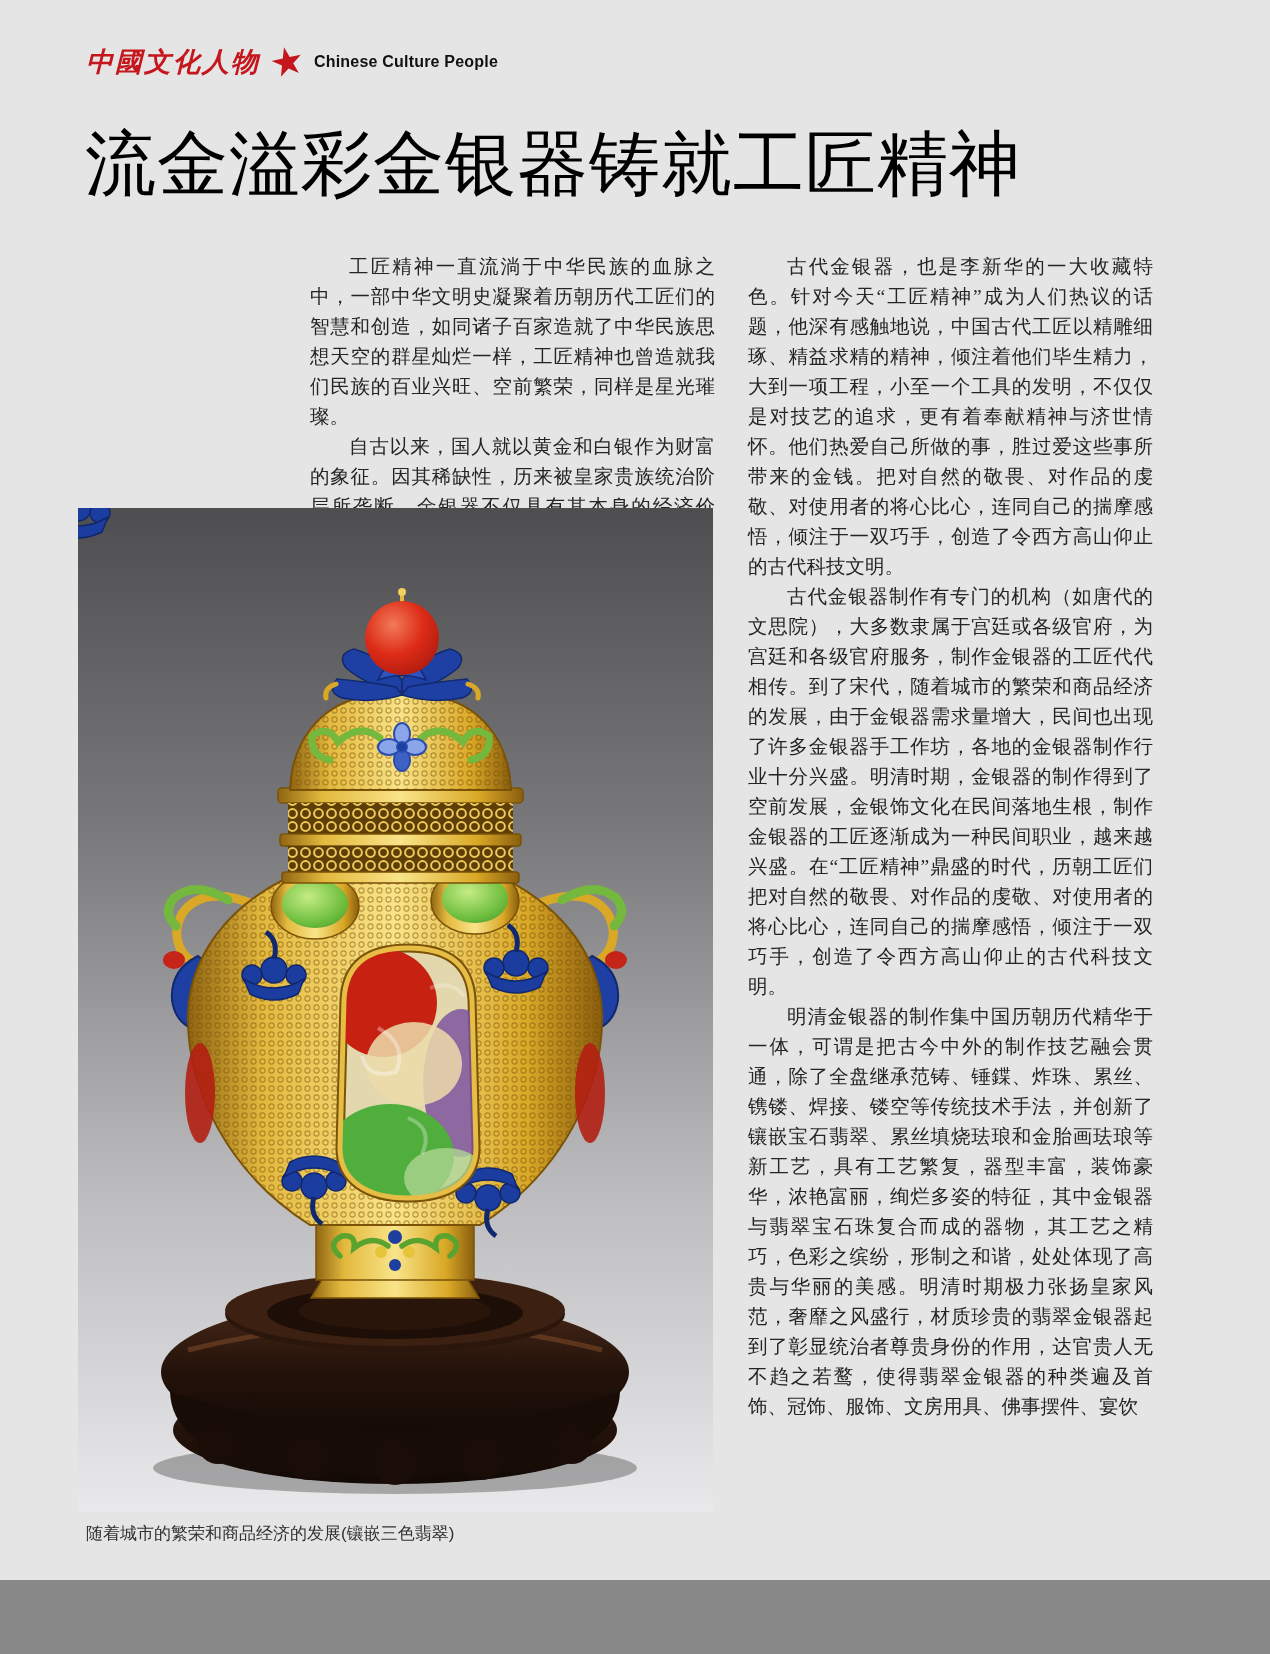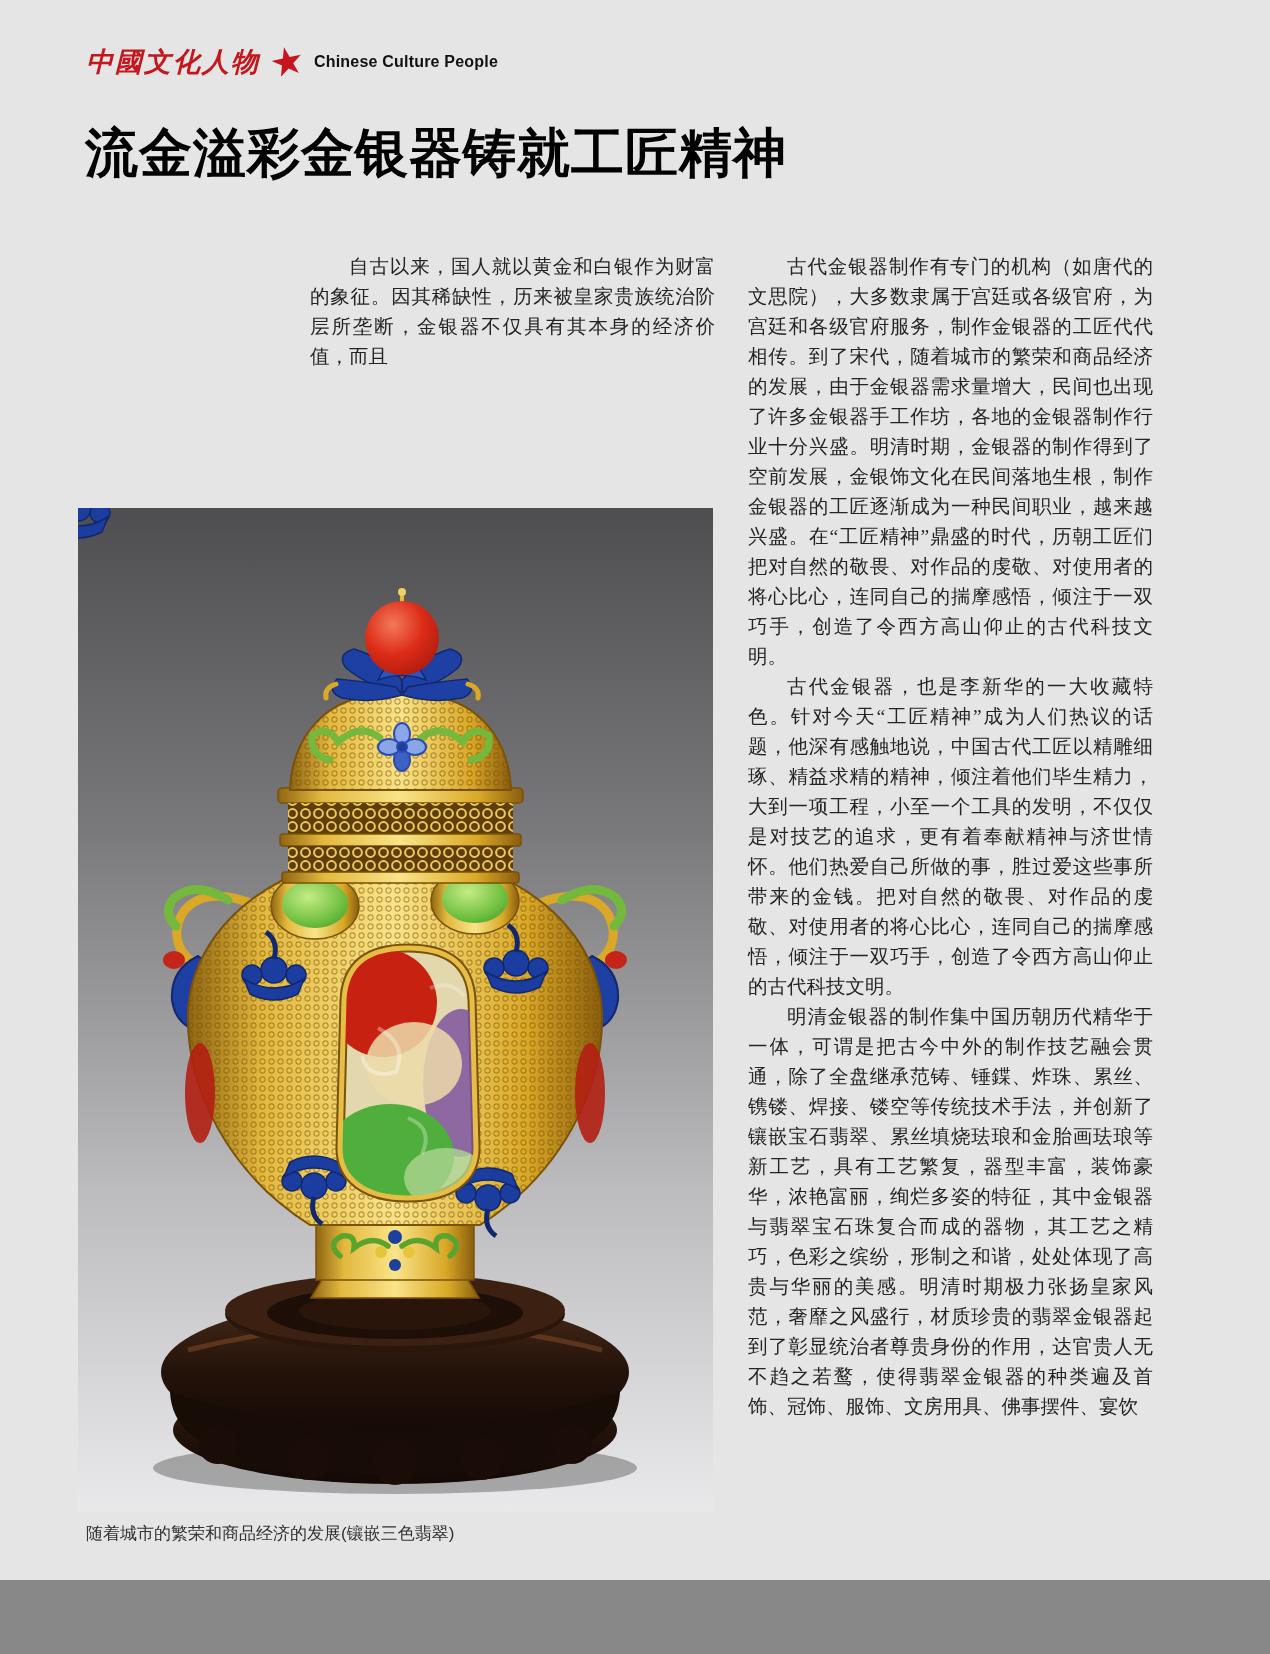--- a/index.html
+++ b/index.html
@@ -13,21 +13,21 @@
   .masthead { position:absolute; left:86px; top:44px; display:flex; align-items:center; gap:10px; }
   .logo-cn {
     color:#c5161d; font-size:27px; font-weight:bold; font-style:italic;
     letter-spacing:2px; font-family:"Liberation Serif","DejaVu Serif",serif;
   }
   .logo-star { color:#c5161d; font-size:34px; line-height:1; transform:rotate(-12deg); display:inline-block; }
   .logo-en { font-family:"Liberation Sans","DejaVu Sans",sans-serif; font-weight:bold; font-size:16px; color:#111; letter-spacing:.2px; }
   
   .headline {
     position:absolute; left:85px; top:122px; width:1100px;
-    font-size:53px; font-weight:bold; color:#000; letter-spacing:1px; line-height:1.2;
+    font-size:71px; font-weight:normal; color:#000; letter-spacing:1px; line-height:1.2;
   }
   
   .col { position:absolute; top:252px; width:405px; font-size:19.5px; line-height:30px; text-align:justify; color:#242424; }
   .col-left  { left:310px; }
   .col-right { left:748px; }
   .col p { text-align:justify; }
   .col p.indent { text-indent:2em; }
   
   .photo {
     position:absolute; left:78px; top:508px; width:635px; height:1004px;
@@ -54,26 +54,27 @@
 
   <div class="masthead">
     <span class="logo-cn">中國文化人物</span>
     <span class="logo-star">★</span>
     <span class="logo-en">Chinese Culture People</span>
   </div>
 
   <h1 class="headline">流金溢彩金银器铸就工匠精神</h1>
 
   <div class="col col-left">
+    <p class="indent">工匠精神一直流淌于中华民族的血脉之中，一部中华文明史凝聚着历朝历代工匠们的智慧和创造，如同诸子百家造就了中华民族思想天空的群星灿烂一样，工匠精神也曾造就我们民族的百业兴旺、空前繁荣，同样是星光璀璨。</p>
     <p class="indent">自古以来，国人就以黄金和白银作为财富的象征。因其稀缺性，历来被皇家贵族统治阶层所垄断，金银器不仅具有其本身的经济价值，而且</p>
   </div>
 
   <div class="col col-right">
+    <p class="indent">古代金银器，也是李新华的一大收藏特色。针对今天“工匠精神”成为人们热议的话题，他深有感触地说，中国古代工匠以精雕细琢、精益求精的精神，倾注着他们毕生精力，大到一项工程，小至一个工具的发明，不仅仅是对技艺的追求，更有着奉献精神与济世情怀。他们热爱自己所做的事，胜过爱这些事所带来的金钱。把对自然的敬畏、对作品的虔敬、对使用者的将心比心，连同自己的揣摩感悟，倾注于一双巧手，创造了令西方高山仰止的古代科技文明。</p>
     <p class="indent">古代金银器制作有专门的机构（如唐代的文思院），大多数隶属于宫廷或各级官府，为宫廷和各级官府服务，制作金银器的工匠代代相传。到了宋代，随着城市的繁荣和商品经济的发展，由于金银器需求量增大，民间也出现了许多金银器手工作坊，各地的金银器制作行业十分兴盛。明清时期，金银器的制作得到了空前发展，金银饰文化在民间落地生根，制作金银器的工匠逐渐成为一种民间职业，越来越兴盛。在“工匠精神”鼎盛的时代，历朝工匠们把对自然的敬畏、对作品的虔敬、对使用者的将心比心，连同自己的揣摩感悟，倾注于一双巧手，创造了令西方高山仰止的古代科技文明。</p>
-    <p class="indent">古代金银器，也是李新华的一大收藏特色。针对今天“工匠精神”成为人们热议的话题，他深有感触地说，中国古代工匠以精雕细琢、精益求精的精神，倾注着他们毕生精力，大到一项工程，小至一个工具的发明，不仅仅是对技艺的追求，更有着奉献精神与济世情怀。他们热爱自己所做的事，胜过爱这些事所带来的金钱。把对自然的敬畏、对作品的虔敬、对使用者的将心比心，连同自己的揣摩感悟，倾注于一双巧手，创造了令西方高山仰止的古代科技文明。</p>
     <p class="indent">明清金银器的制作集中国历朝历代精华于一体，可谓是把古今中外的制作技艺融会贯通，除了全盘继承范铸、锤鍱、炸珠、累丝、镌镂、焊接、镂空等传统技术手法，并创新了镶嵌宝石翡翠、累丝填烧珐琅和金胎画珐琅等新工艺，具有工艺繁复，器型丰富，装饰豪华，浓艳富丽，绚烂多姿的特征，其中金银器与翡翠宝石珠复合而成的器物，其工艺之精巧，色彩之缤纷，形制之和谐，处处体现了高贵与华丽的美感。明清时期极力张扬皇家风范，奢靡之风盛行，材质珍贵的翡翠金银器起到了彰显统治者尊贵身份的作用，达官贵人无不趋之若鹜，使得翡翠金银器的种类遍及首饰、冠饰、服饰、文房用具、佛事摆件、宴饮</p>
   </div>
 
   <div class="photo">
     <svg viewBox="0 0 635 1004" width="635" height="1004">
       <defs>
         <linearGradient id="gold" x1="0" y1="0" x2="1" y2="0">
           <stop offset="0" stop-color="#8f6512"></stop>
           <stop offset=".18" stop-color="#e3b93e"></stop>
           <stop offset=".5" stop-color="#f9e489"></stop>

